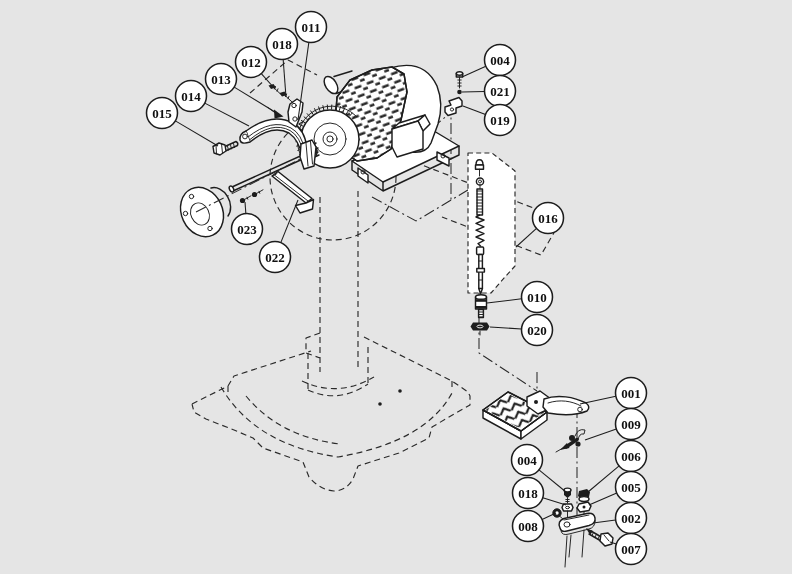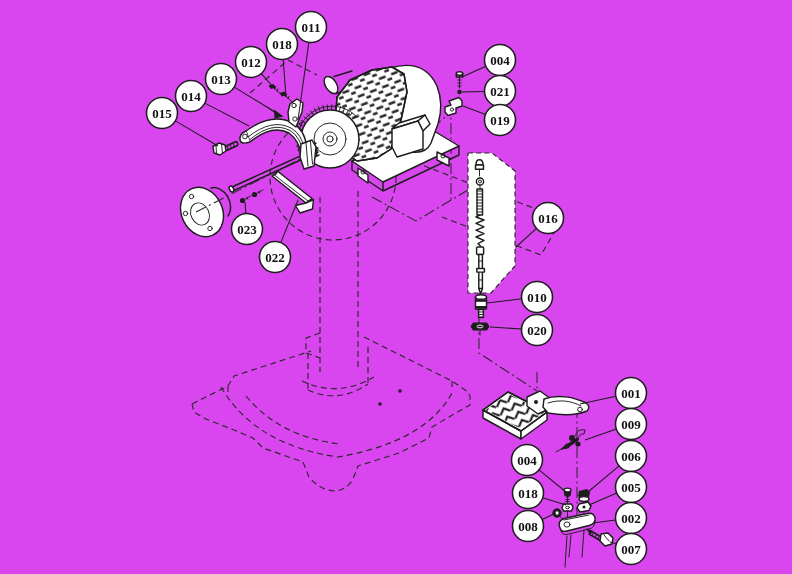--- a/index.html
+++ b/index.html
@@ -1,16 +1,16 @@
 <!DOCTYPE html>
 <html><head>
 <meta charset="utf-8">
 <style>
   html,body{margin:0;padding:0;background:#ffffff;}
-  .stage{position:relative;width:792px;height:574px;background:#d946ef;overflow:hidden;
+  .stage{position:relative;width:792px;height:574px;background:#e5e5e5;overflow:hidden;
          font-family:"Liberation Sans",sans-serif;text-align:right;}
   svg{display:block;}
   
   .s    {stroke:#1d1d1d;fill:none;stroke-width:1.45;stroke-linecap:round;stroke-linejoin:round;}
   .sw   {stroke:#1d1d1d;fill:#ffffff;stroke-width:1.45;stroke-linejoin:round;}
   .thin {stroke:#1d1d1d;fill:none;stroke-width:0.95;stroke-linecap:round;}
   .blk  {fill:#1d1d1d;stroke:none;}
   .dash {stroke:#2a2a2a;fill:none;stroke-width:1.15;stroke-dasharray:6 4;stroke-linejoin:round;}
   .dashw{stroke:#2a2a2a;fill:#ffffff;stroke-width:1.15;stroke-dasharray:5 3.2;stroke-linejoin:round;}
   .cl   {stroke:#2a2a2a;fill:none;stroke-width:1.05;stroke-dasharray:11 3.5 2 3.5;}

